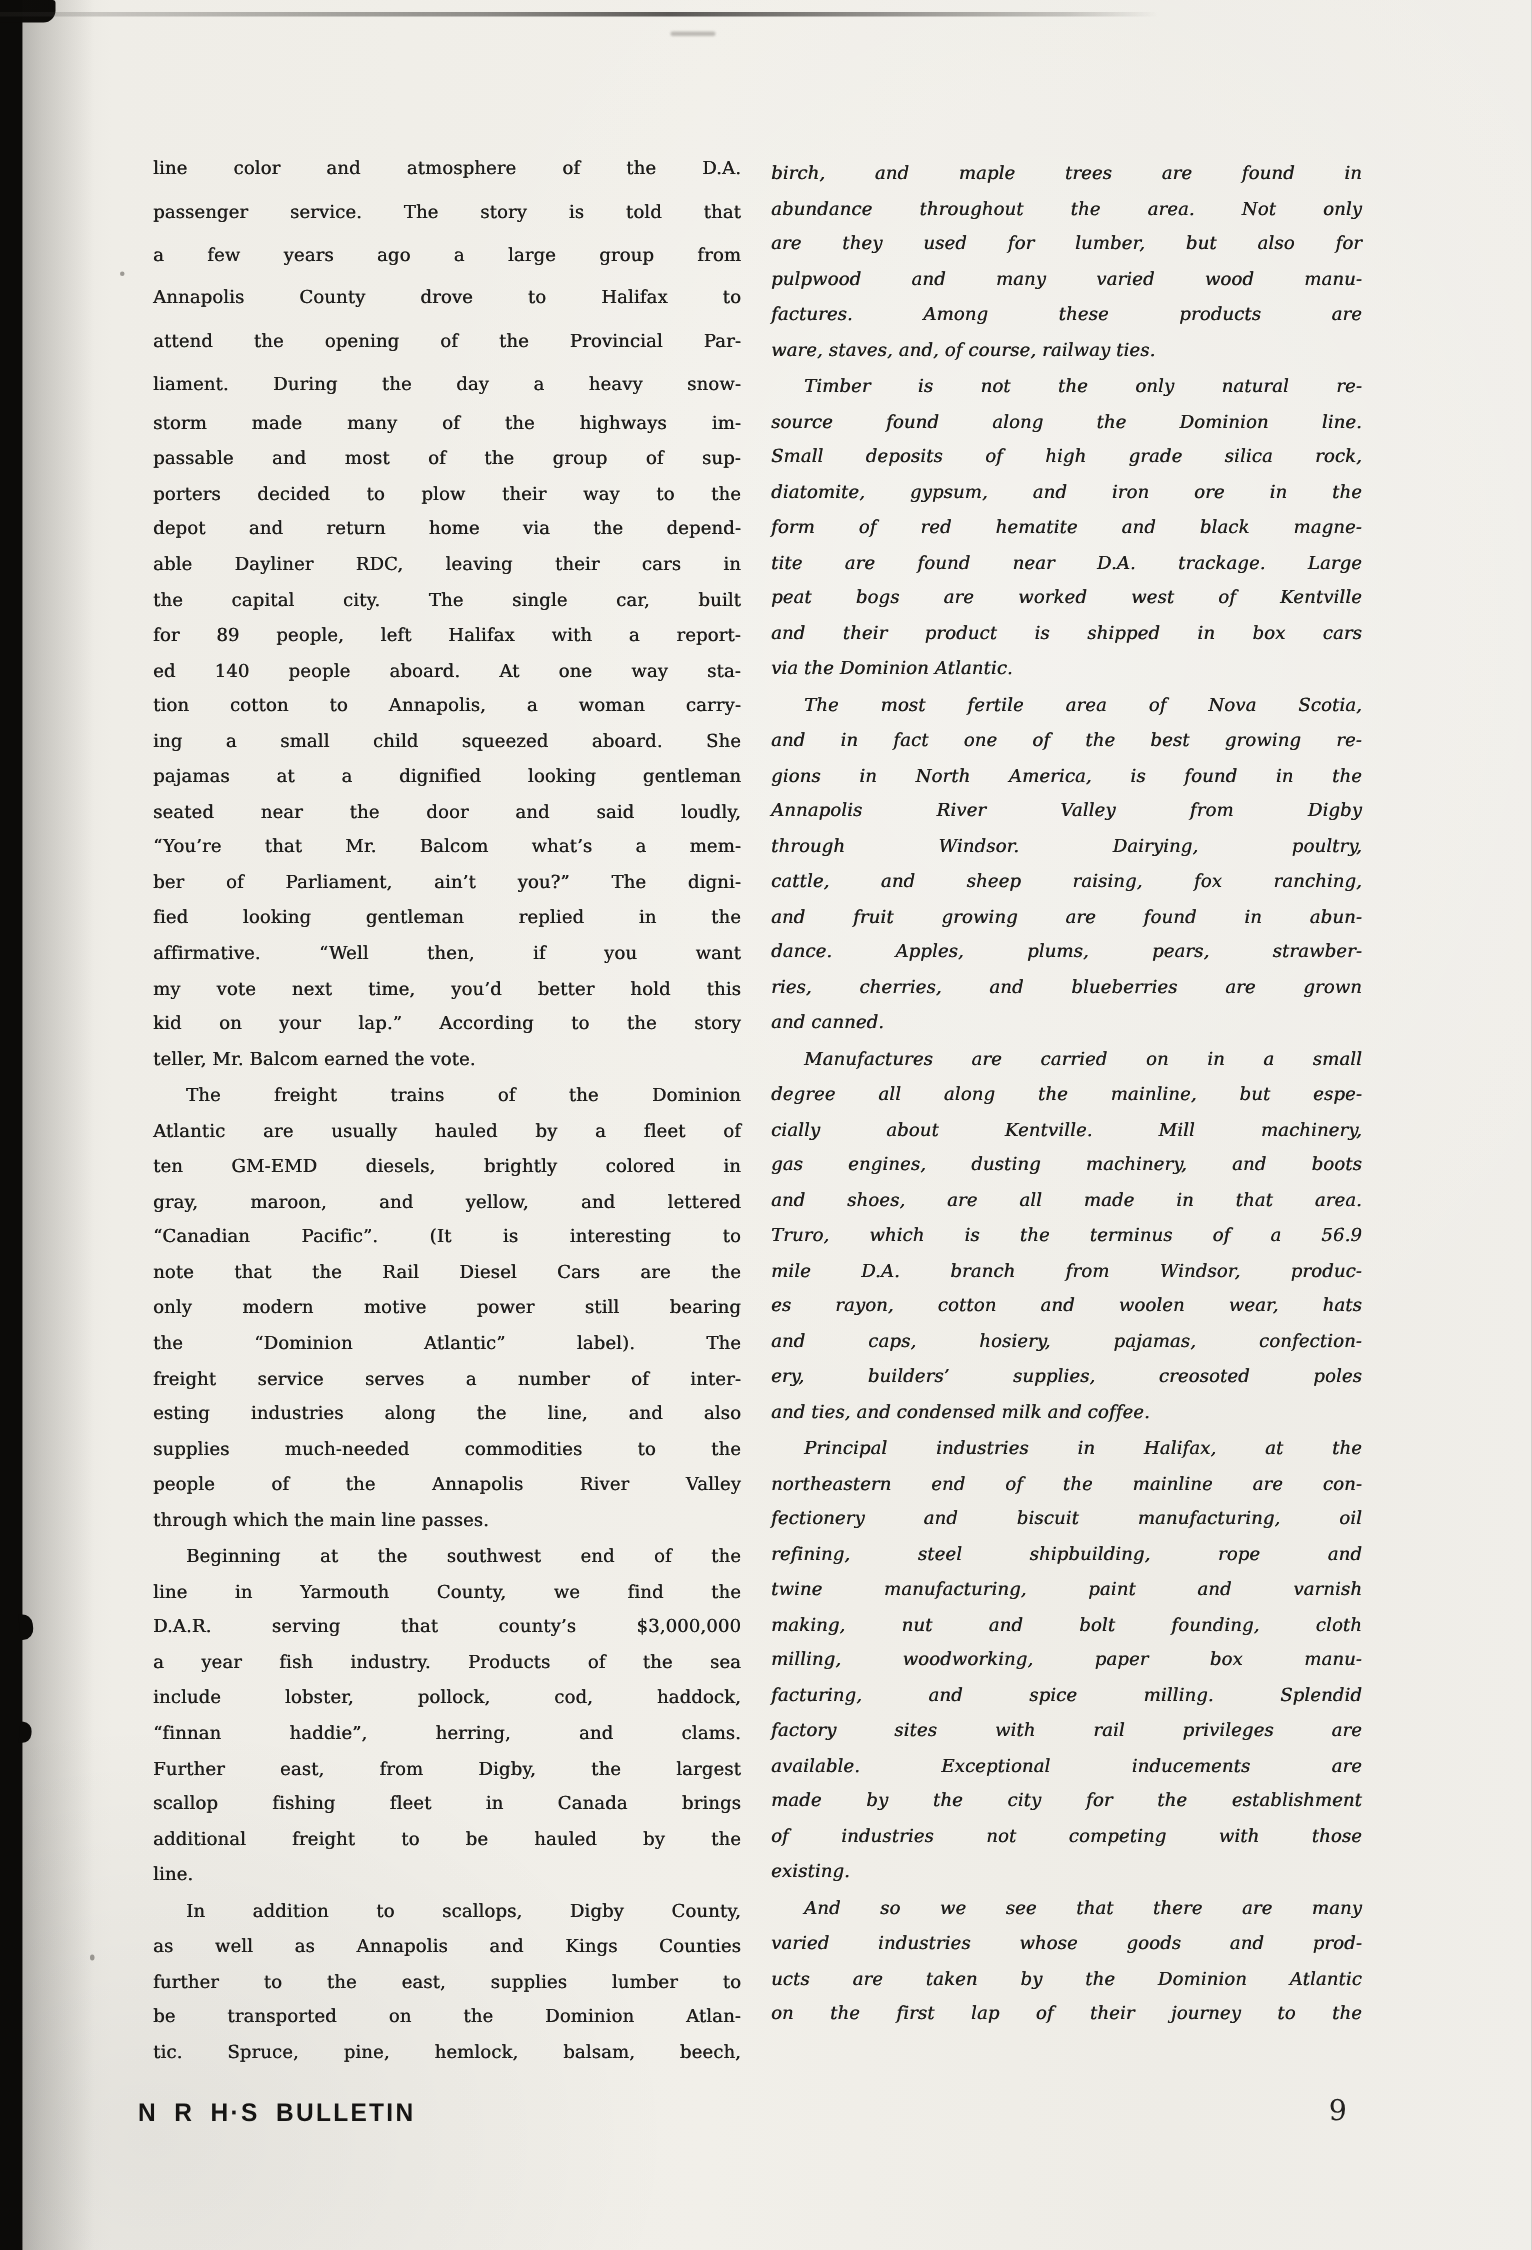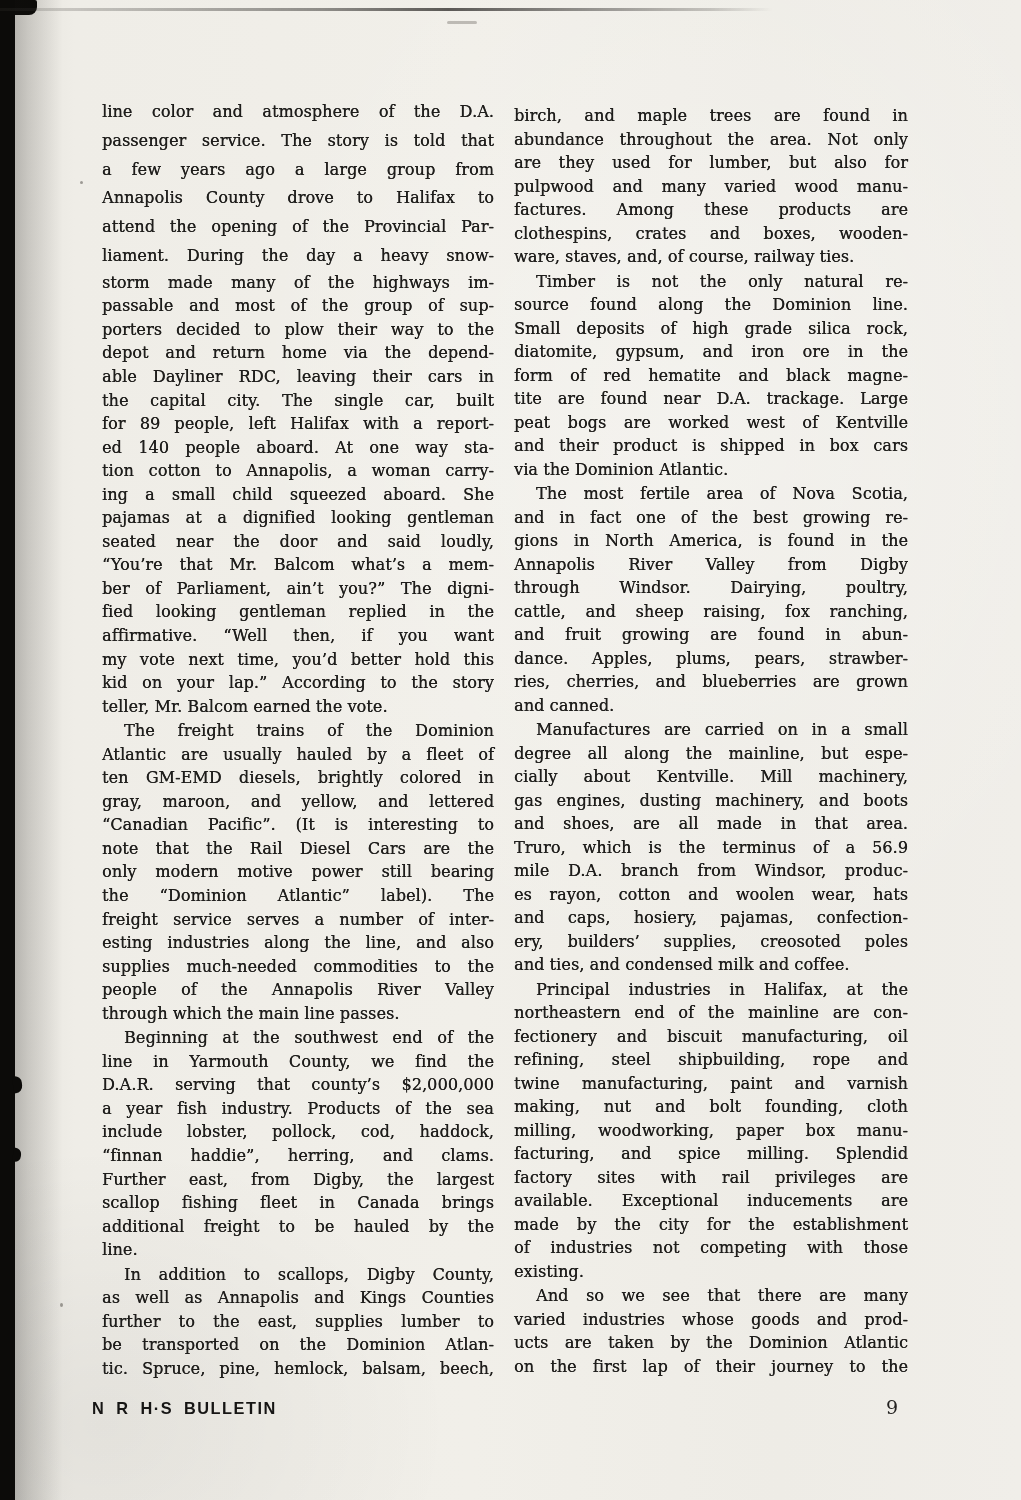--- a/index.html
+++ b/index.html
@@ -42,31 +42,31 @@
   .notch { position: absolute; background: #0c0b09; }
   .notch-1 { left: 13px; top: 1076px; width: 9px; height: 17px; border-radius: 0 7px 7px 0; transform: rotate(-6deg); }
   .notch-2 { left: 13px; top: 1148px; width: 8px; height: 14px; border-radius: 0 6px 6px 0; transform: rotate(5deg); }
   .speck { position: absolute; background: rgba(90,86,80,0.55); border-radius: 50%; }
   .speck-1 { left: 80px; top: 181px; width: 3px; height: 3px; }
   .speck-2 { left: 60px; top: 1303px; width: 3px; height: 4px; }
 
   
   .col {
     position: absolute;
-    font-size: 16px;
+    font-size: 12px;
     letter-spacing: 0.1px;
     text-shadow: 0.25px 0 0 currentColor;
   }
   .col-left  { left: 102px; top: 98px;  width: 392px; }
   .col-right { left: 514px; top: 104px; width: 394px; }
   .para { margin: 1px 0 0 0; }
   .para:first-child { margin-top: 0; }
   .line { text-align: justify; text-align-last: justify; }
   .col-left  .line { line-height: 23.55px; }
-  .col-right .line { line-height: 23.5px; }
+  .col-right .line { line-height: 23.5px; font-style: italic; }
   .col-left .para:nth-child(1) .line:nth-child(-n+6) { line-height: 28.8px; }
   .line.indent { text-indent: 22px; }
   .line.last { text-align-last: left; }
 
   
   .footer-journal {
     position: absolute; left: 92px; top: 1399px;
     font-family: "Liberation Sans", sans-serif;
     font-weight: 700; font-size: 17px; letter-spacing: 1.6px; word-spacing: 5px;
     color: #161514; transform: scaleX(0.96); transform-origin: left center;
@@ -130,21 +130,21 @@
         <div class="line">the “Dominion Atlantic” label). The</div>
         <div class="line">freight service serves a number of inter-</div>
         <div class="line">esting industries along the line, and also</div>
         <div class="line">supplies much-needed commodities to the</div>
         <div class="line">people of the Annapolis River Valley</div>
         <div class="line last">through which the main line passes.</div>
       </div>
       <div class="para">
         <div class="line indent">Beginning at the southwest end of the</div>
         <div class="line">line in Yarmouth County, we find the</div>
-        <div class="line">D.A.R. serving that county’s $2,000,000</div>
+        <div class="line">D.A.R. serving that county’s $3,000,000</div>
         <div class="line">a year fish industry. Products of the sea</div>
         <div class="line">include lobster, pollock, cod, haddock,</div>
         <div class="line">“finnan haddie”, herring, and clams.</div>
         <div class="line">Further east, from Digby, the largest</div>
         <div class="line">scallop fishing fleet in Canada brings</div>
         <div class="line">additional freight to be hauled by the</div>
         <div class="line last">line.</div>
       </div>
       <div class="para">
         <div class="line indent">In addition to scallops, Digby County,</div>
@@ -154,21 +154,20 @@
         <div class="line">tic. Spruce, pine, hemlock, balsam, beech,</div>
       </div>
     </div>
   <div class="col col-right">
       <div class="para">
         <div class="line">birch, and maple trees are found in</div>
         <div class="line">abundance throughout the area. Not only</div>
         <div class="line">are they used for lumber, but also for</div>
         <div class="line">pulpwood and many varied wood manu-</div>
         <div class="line">factures. Among these products are</div>
-        <div class="line">clothespins, crates and boxes, wooden-</div>
         <div class="line last">ware, staves, and, of course, railway ties.</div>
       </div>
       <div class="para">
         <div class="line indent">Timber is not the only natural re-</div>
         <div class="line">source found along the Dominion line.</div>
         <div class="line">Small deposits of high grade silica rock,</div>
         <div class="line">diatomite, gypsum, and iron ore in the</div>
         <div class="line">form of red hematite and black magne-</div>
         <div class="line">tite are found near D.A. trackage. Large</div>
         <div class="line">peat bogs are worked west of Kentville</div>

